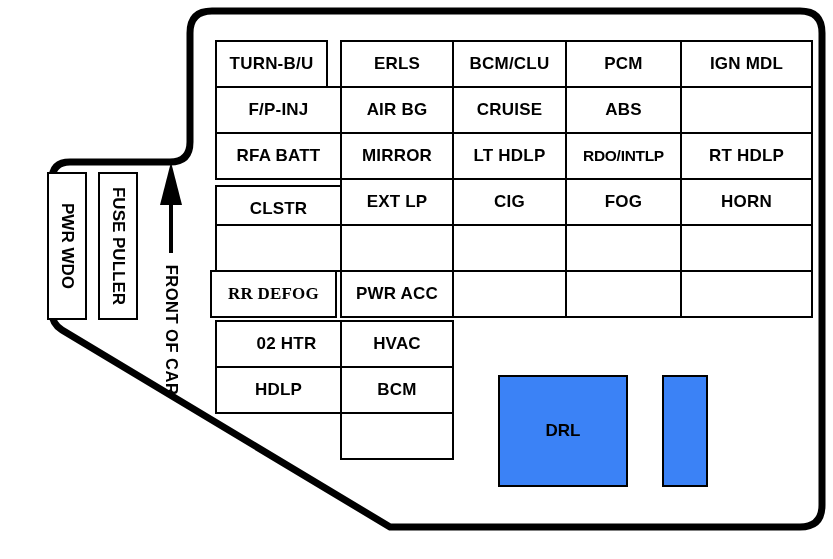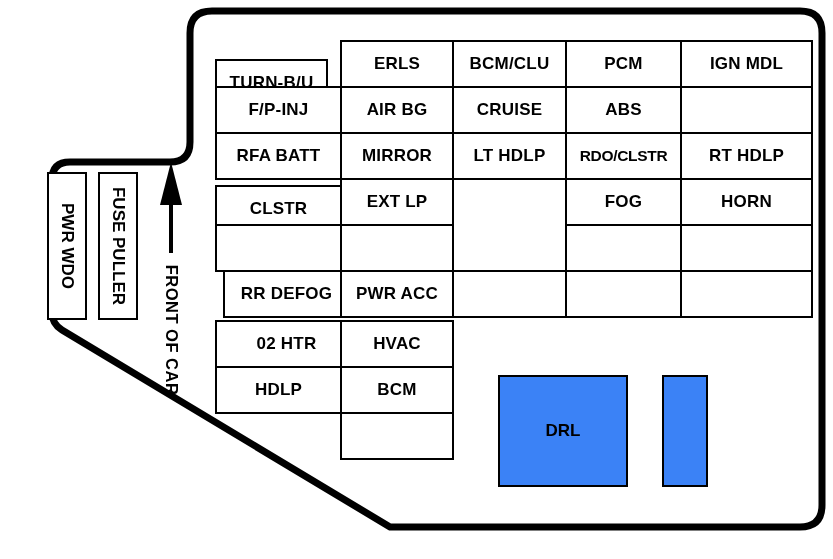--- a/index.html
+++ b/index.html
@@ -128,49 +128,50 @@
   <div id="front-of-car-text">FRONT OF CAR</div>
 
   <div class="side-box" style="left:47px; top:172px; width:40px; height:148px;">
     <span class="vlabel">PWR WDO</span>
   </div>
 
   <div class="side-box" style="left:98px; top:172px; width:40px; height:148px;">
     <span class="vlabel">FUSE PULLER</span>
   </div>
 
-  <div class="fuse-cell" style="left:215px; top:40px; width:113px; height:48px;margin-top:19px;">TURN-B/U</div>
+  <div class="fuse-cell" style="left:215px; top:40px; width:113px; height:48px;">TURN-B/U</div>
   <div class="fuse-cell" style="left:340px; top:40px; width:114px; height:48px;">ERLS</div>
   <div class="fuse-cell" style="left:452px; top:40px; width:115px; height:48px;">BCM/CLU</div>
   <div class="fuse-cell" style="left:565px; top:40px; width:117px; height:48px;">PCM</div>
   <div class="fuse-cell" style="left:680px; top:40px; width:133px; height:48px;">IGN MDL</div>
 
   <div class="fuse-cell" style="left:215px; top:86px; width:127px; height:48px;">F/P-INJ</div>
   <div class="fuse-cell" style="left:340px; top:86px; width:114px; height:48px;">AIR BG</div>
   <div class="fuse-cell" style="left:452px; top:86px; width:115px; height:48px;">CRUISE</div>
   <div class="fuse-cell" style="left:565px; top:86px; width:117px; height:48px;">ABS</div>
   <div class="fuse-cell" style="left:680px; top:86px; width:133px; height:48px;"></div>
 
   <div class="fuse-cell" style="left:215px; top:132px; width:127px; height:48px;">RFA BATT</div>
   <div class="fuse-cell" style="left:340px; top:132px; width:114px; height:48px;">MIRROR</div>
   <div class="fuse-cell" style="left:452px; top:132px; width:115px; height:48px;">LT HDLP</div>
-  <div class="fuse-cell tight" style="left:565px; top:132px; width:117px; height:48px;">RDO/CLSTR</div>
+  <div class="fuse-cell tight" style="left:565px; top:132px; width:117px; height:48px;">RDO/INTLP</div>
   <div class="fuse-cell" style="left:680px; top:132px; width:133px; height:48px;text-align:right;">RT HDLP</div>
 
   <div class="fuse-cell" style="left:215px; top:185px; width:127px; height:48px;">CLSTR</div>
   <div class="fuse-cell" style="left:340px; top:178px; width:114px; height:48px;">EXT LP</div>
+  <div class="fuse-cell" style="left:452px; top:178px; width:115px; height:48px;">CIG</div>
   <div class="fuse-cell" style="left:565px; top:178px; width:117px; height:48px;">FOG</div>
   <div class="fuse-cell" style="left:680px; top:178px; width:133px; height:48px;">HORN</div>
 
   <div class="fuse-cell" style="left:215px; top:224px; width:127px; height:48px;"></div>
   <div class="fuse-cell" style="left:340px; top:224px; width:114px; height:48px;"></div>
   <div class="fuse-cell" style="left:565px; top:224px; width:117px; height:48px;"></div>
   <div class="fuse-cell" style="left:680px; top:224px; width:133px; height:48px;"></div>
 
-  <div class="fuse-cell" style="left:223px; top:270px; width:127px; height:48px;">RR DEFOG</div>
+  <div class="fuse-cell" style="left:210px; top:270px; width:127px; height:48px;font-family:Liberation Serif, serif;">RR DEFOG</div>
   <div class="fuse-cell" style="left:340px; top:270px; width:114px; height:48px;">PWR ACC</div>
   <div class="fuse-cell" style="left:452px; top:270px; width:115px; height:48px;"></div>
   <div class="fuse-cell" style="left:565px; top:270px; width:117px; height:48px;"></div>
   <div class="fuse-cell" style="left:680px; top:270px; width:133px; height:48px;"></div>
 
   <div class="fuse-cell" style="left:215px; top:320px; width:127px; height:48px;padding-left:16px;">02 HTR</div>
   <div class="fuse-cell" style="left:340px; top:320px; width:114px; height:48px;">HVAC</div>
 
   <div class="fuse-cell" style="left:215px; top:366px; width:127px; height:48px;">HDLP</div>
   <div class="fuse-cell" style="left:340px; top:366px; width:114px; height:48px;">BCM</div>

